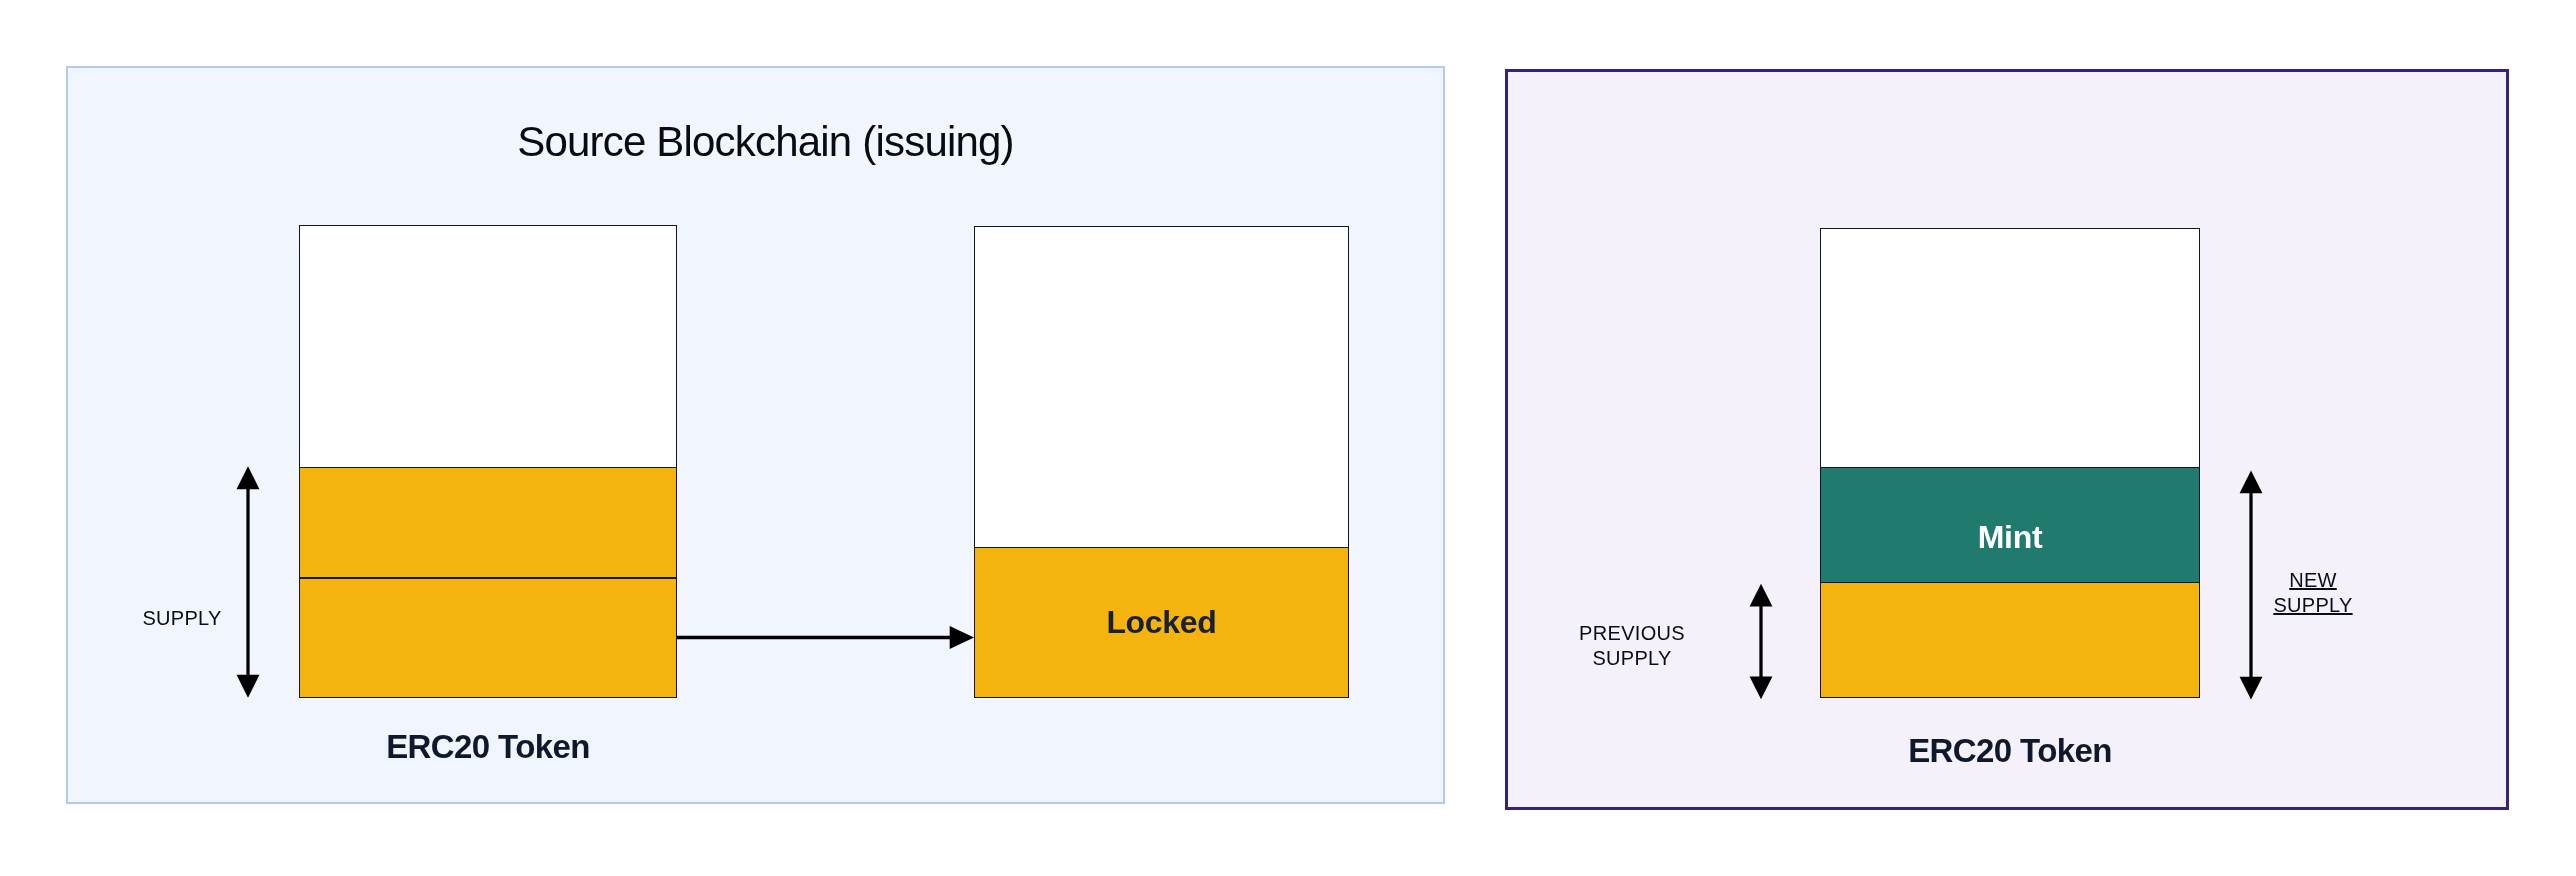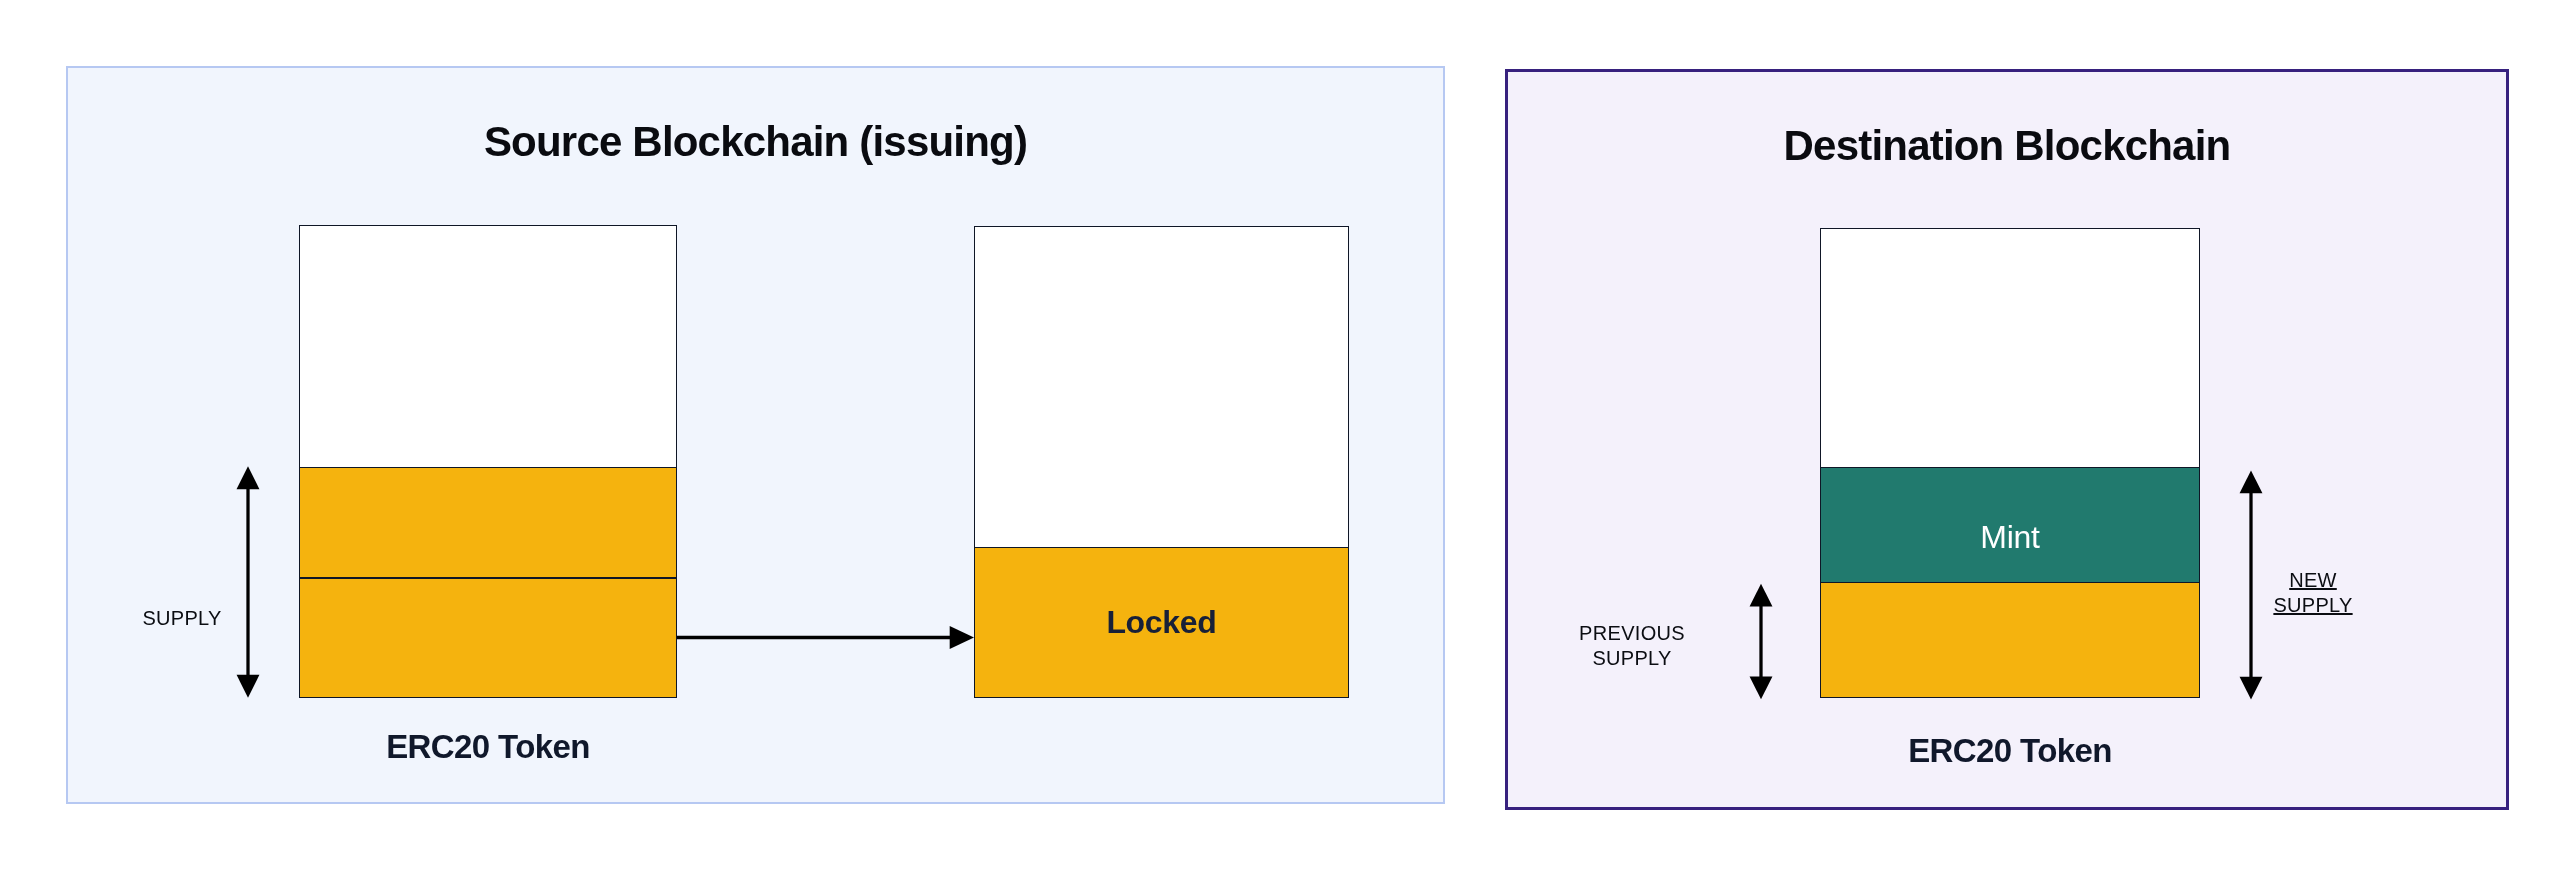--- a/index.html
+++ b/index.html
@@ -25,24 +25,25 @@
   .panel.dest {
     left: 1505px; top: 69px; width: 1004px; height: 741px;
     background: var(--dest-panel-bg, #f4f1fb);
     border: 3.3px solid var(--dest-panel-border, #37217e);
   }
 
   .panel-title {
     position: absolute;
     text-align: center;
     font-size: 42px;
-    font-weight: 700;
+    font-weight: 400;
     letter-spacing: -0.8px;
     line-height: 1;
     color: var(--title-color, #0a0b10);
+    padding-left: 10px;
   }
   .panel-title.source-title { left: 66px; top: 121px; width: 1379px; }
   .panel-title.dest-title   { left: 1505px; top: 125px; width: 1004px; }
 
   
   .bar {
     position: absolute;
     box-sizing: border-box;
     background: var(--bar-fill, #ffffff);
     border: 1.7px solid var(--bar-border, #0f1626);
@@ -71,21 +72,21 @@
   .pool-locked-region { bottom: 0; height: 150px; }
   .dst-mint-region    { bottom: 115px; height: 115px; }
   .dst-prev-region    { bottom: 0; height: 115px; }
 
   .section-label {
     font-size: 32px;
     font-weight: 600;
     letter-spacing: -0.3px;
   }
   .locked-label { color: var(--locked-text, #182038); }
-  .mint-label   { color: var(--mint-text, #ffffff); font-weight: 400; margin-top: 24px; }
+  .mint-label   { color: var(--mint-text, #ffffff); font-weight: 700; margin-top: 24px; }
 
   
   .bar-caption {
     position: absolute;
     text-align: center;
     font-size: 33px;
     font-weight: 600;
     letter-spacing: -0.6px;
     line-height: 39px;
     color: var(--caption-color, #10182b);
@@ -147,21 +148,20 @@
 
   <div class="bar bar-pool">
     <div class="bar-section amber pool-locked-region">
       <span class="section-label locked-label">Locked</span>
     </div>
   </div>
 
 
   <div class="panel dest"></div>
 
-  <div class="panel-title dest-title">Destination Blockchain</div>
 
   <div class="bar bar-erc20-dst">
     <div class="bar-section teal dst-mint-region">
       <span class="section-label mint-label">Mint</span>
     </div>
     <div class="bar-section amber dst-prev-region"></div>
   </div>
 
   <div class="arrow-icon" style="left:1749px; top:583px;">
     <svg width="24" height="117" viewBox="0 0 44 212">

